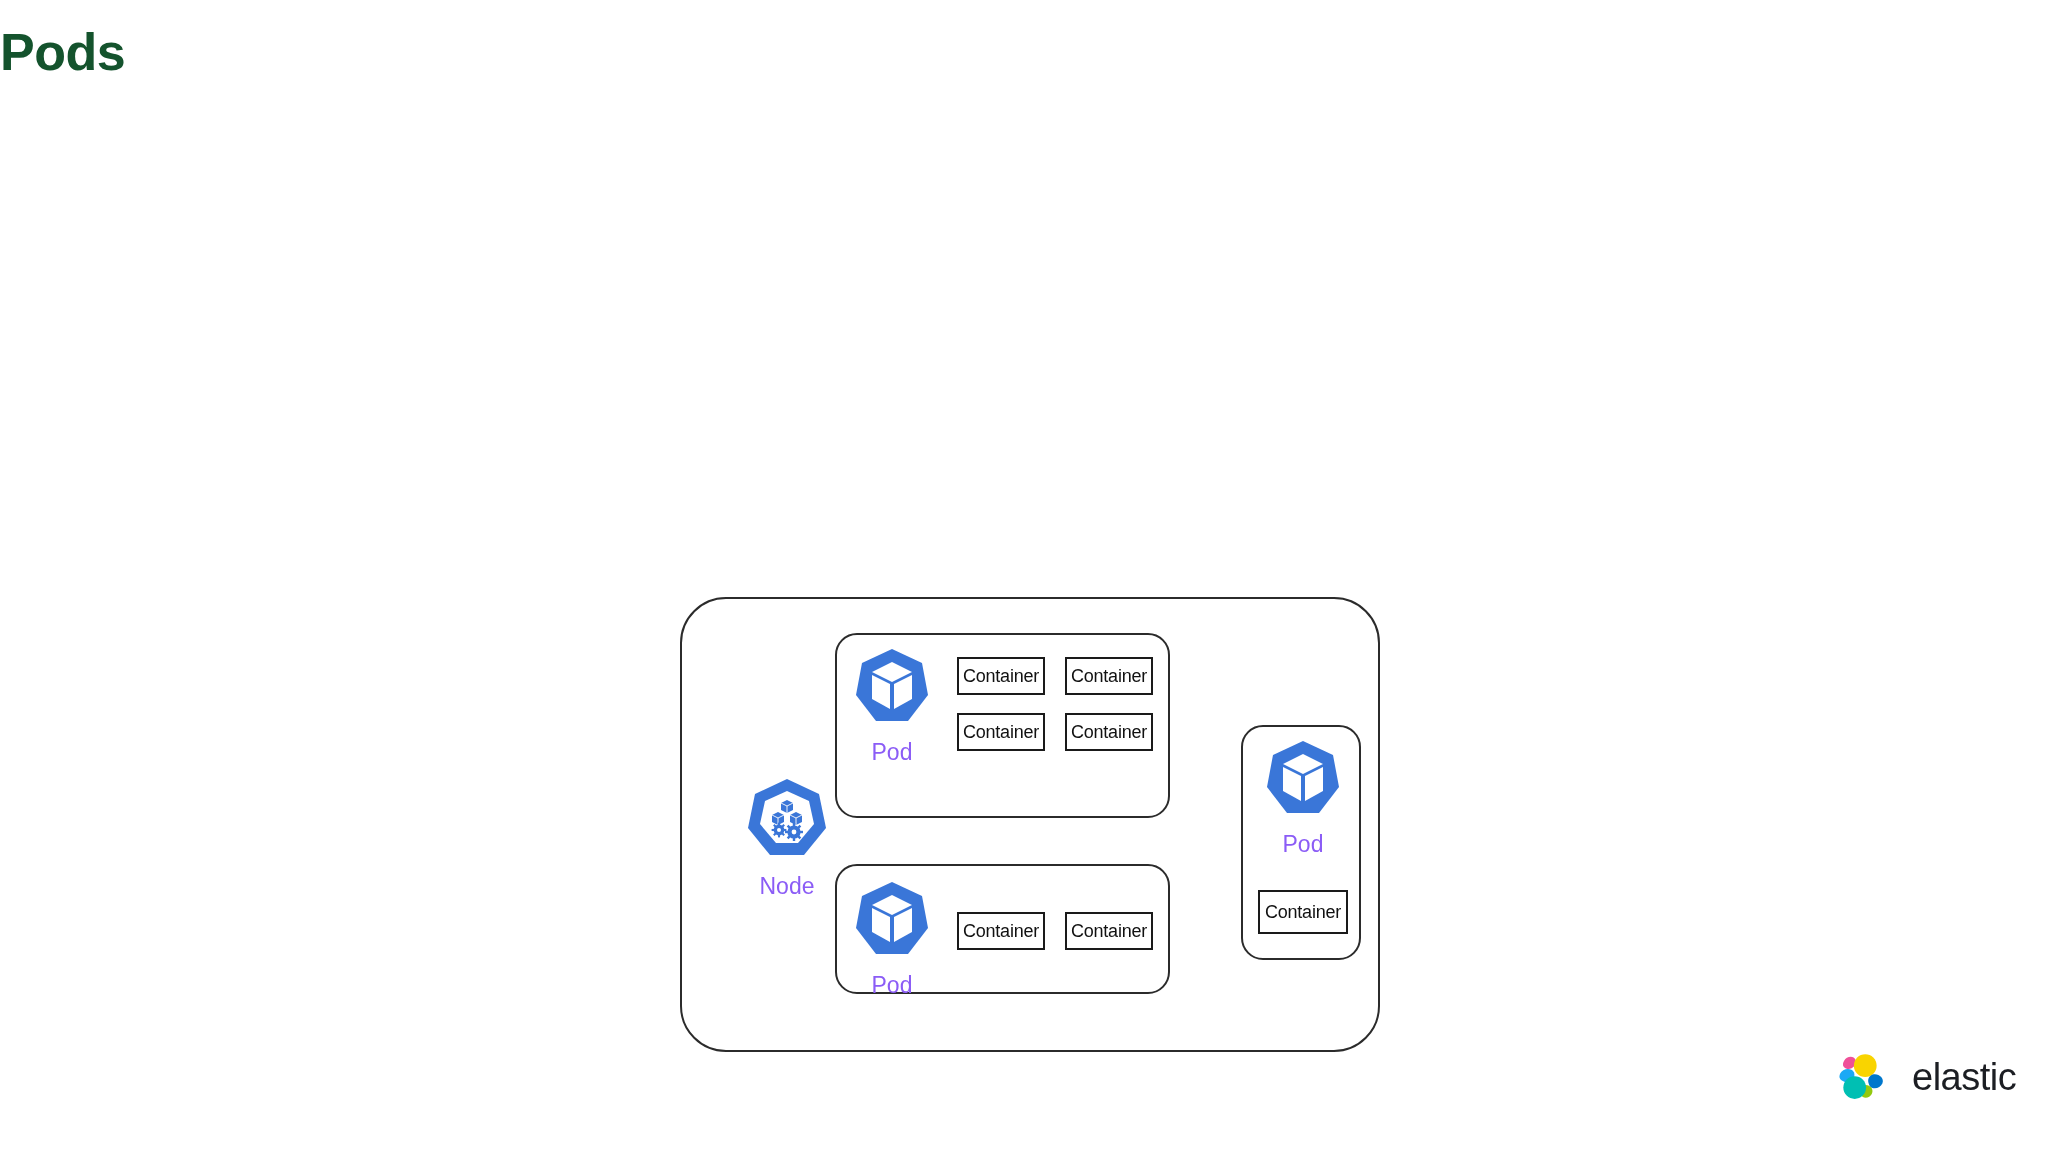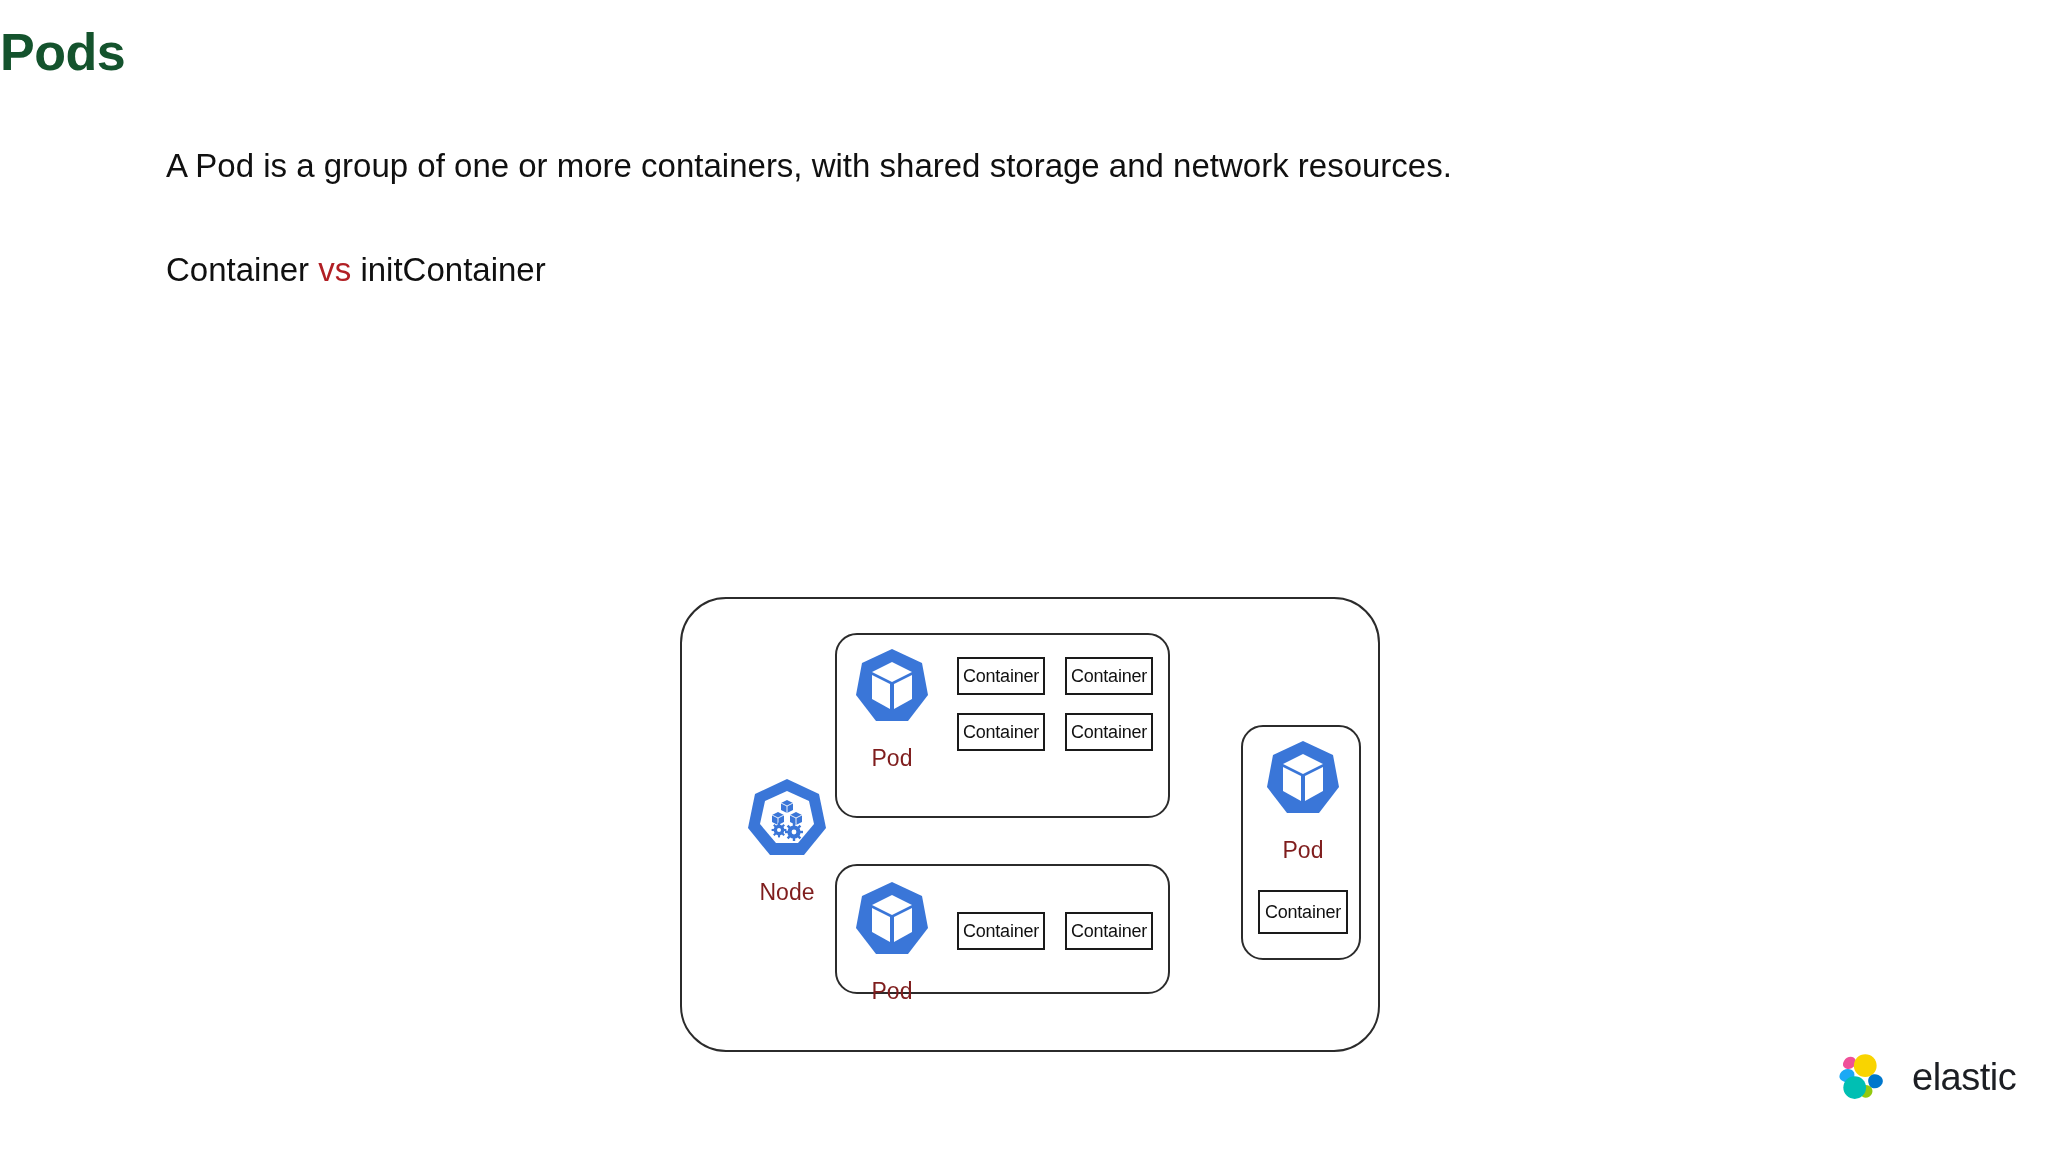--- a/index.html
+++ b/index.html
@@ -71,23 +71,23 @@
   .node-unit {
     position: absolute;
     left: 52px;
     top: 180px;
     width: 110px;
     text-align: center;
   }
   .node-unit .k8s-svg { display: block; margin: 0 auto; }
   .glyph-label {
     font-size: 23px;
-    color: #7f1d1d;
+    color: #8b5cf6;
     line-height: 26px;
-    margin-top: 20px;
+    margin-top: 14px;
   }
 
   
   .pod-group {
     position: absolute;
     border: 2px solid #2b2b2b;
     border-radius: 22px;
     background: #ffffff;
     box-sizing: border-box;
   }
@@ -147,24 +147,20 @@
     letter-spacing: -0.5px;
     line-height: 38px;
   }
 </style>
 </head>
 <body>
 
 <div class="slide-title">Pods</div>
 
 <div class="body-copy">
-  <p class="para">A Pod is a group of one or more containers, with shared storage and network resources.</p>
-  <p class="para para-vs">
-    <span>Container</span><span> </span><span class="vs-accent">vs</span><span> </span><span>initContainer</span>
-  </p>
 </div>
 
 <div class="diagram">
 
   <div class="node-box"></div>
 
   <div class="node-unit">
     <svg class="k8s-svg" width="80" height="82" viewBox="0 0 80 82">
       <polygon points="40,2 72,17 79,51 57,78 23,78 1,51 8,17" fill="#3a76d8"></polygon>
       <polygon points="40,14 62,24 67,47 51,66 29,66 13,47 18,24" fill="#ffffff"></polygon>

